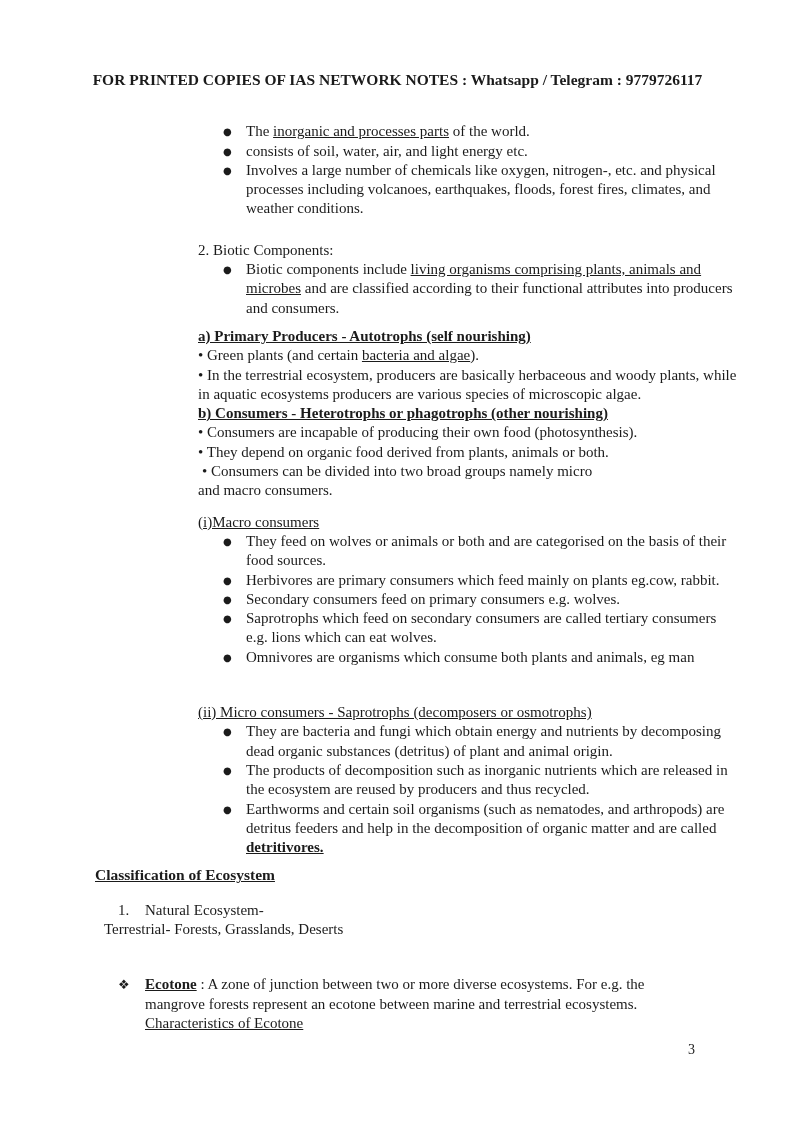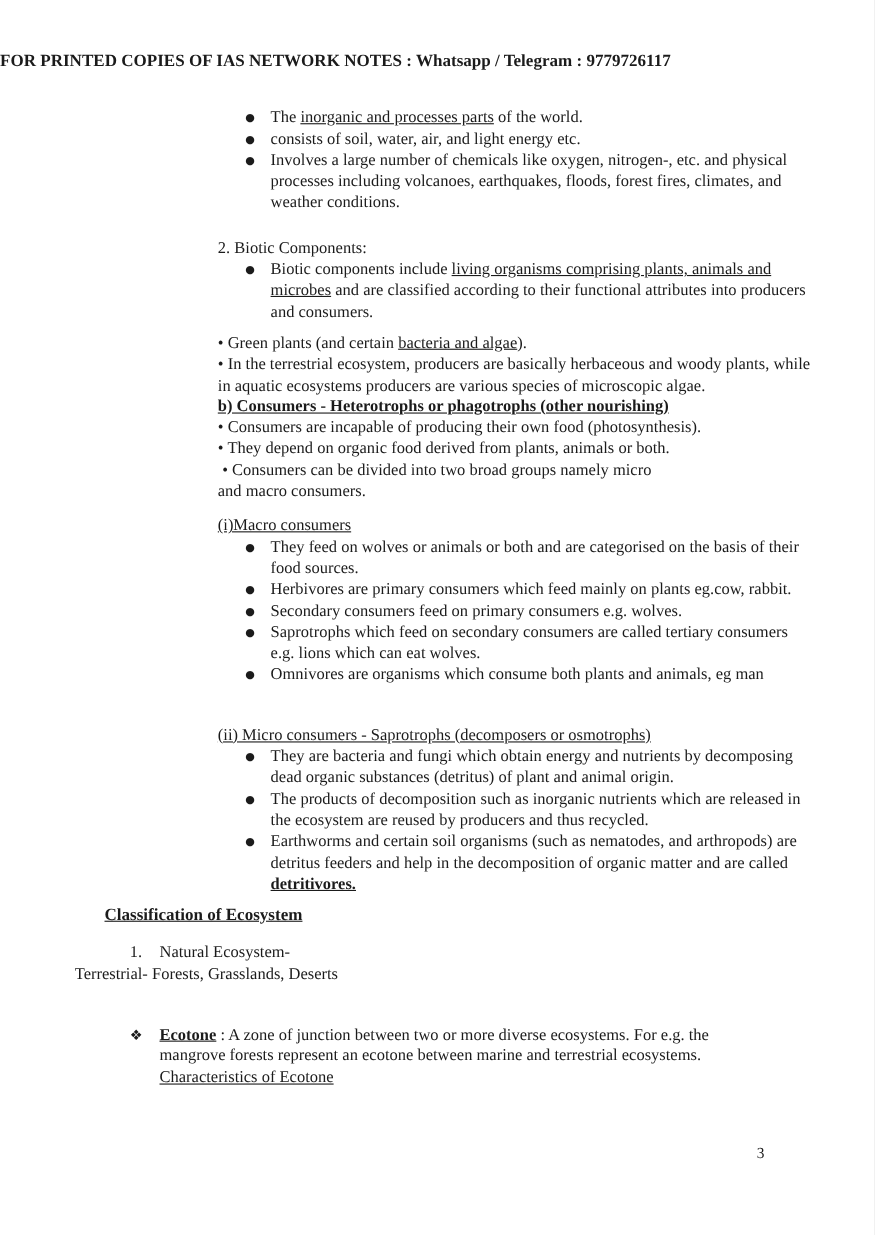--- a/index.html
+++ b/index.html
@@ -12,21 +12,22 @@
     font-size:15px;
     line-height:19.3px;
     color:#1b1b1b;
     overflow:hidden;
   }
   .b  { font-weight:400; }
   .u  { text-decoration:underline; }
   .bu { font-weight:700; text-decoration:underline; }
 
   .header {
-    padding-top:46px;
+    padding-top:70px;
+    text-align:center;
     font-weight:700;
     font-size:15.5px;
   }
 
   
   .m3 { margin-left:198px; margin-right:48px; }
 
   
   .brow { display:flex; align-items:flex-start; padding-left:25px; }
   .bullet {
@@ -43,21 +44,21 @@
   .sec-macro     { margin-top:12px; }
   .sec-micro     { margin-top:36px; }
   .sec-class     { margin-top:8px;  margin-left:95px; font-size:15.5px; }
   .sec-natural   { margin-top:16px; }
   .sec-ecotone   { margin-top:36px; }
 
   .line-sp { padding-left:4px; }
 
   .numrow { margin-left:118px; display:flex; }
   .num    { flex:0 0 27px; }
-  .sub    { margin-left:68px; }
+  .sub    { margin-left:104px; }
 
   .eco-row    { margin-left:118px; display:flex; }
   .eco-marker {
     flex:0 0 27px;
     font-size:13px;
     font-family:"DejaVu Sans","Liberation Sans",sans-serif;
   }
   .eco-text { width:505px; }
 
   .pagenum {
@@ -90,20 +91,21 @@
 
   <div class="sec-biotic m3">
     <div class="b">2. Biotic Components:</div>
     <div class="brow">
       <span class="bullet">●</span>
       <span class="btext"><span>Biotic components include </span><span class="u">living organisms comprising plants, animals and microbes</span><span> and are classified according to their functional attributes into producers and consumers.</span></span>
     </div>
   </div>
 
   <div class="sec-producers m3">
+    <div class="bu">a) Primary Producers - Autotrophs (self nourishing)</div>
     <div><span>• Green plants (and certain </span><span class="u">bacteria and algae</span><span>).</span></div>
     <div>• In the terrestrial ecosystem, producers are basically herbaceous and woody plants, while in aquatic ecosystems producers are various species of microscopic algae.</div>
     <div class="bu">b) Consumers - Heterotrophs or phagotrophs (other nourishing)</div>
     <div>• Consumers are incapable of producing their own food (photosynthesis).</div>
     <div>• They depend on organic food derived from plants, animals or both.</div>
     <div class="line-sp">• Consumers can be divided into two broad groups namely micro</div>
     <div>and macro consumers.</div>
   </div>
 
   <div class="sec-macro m3">

